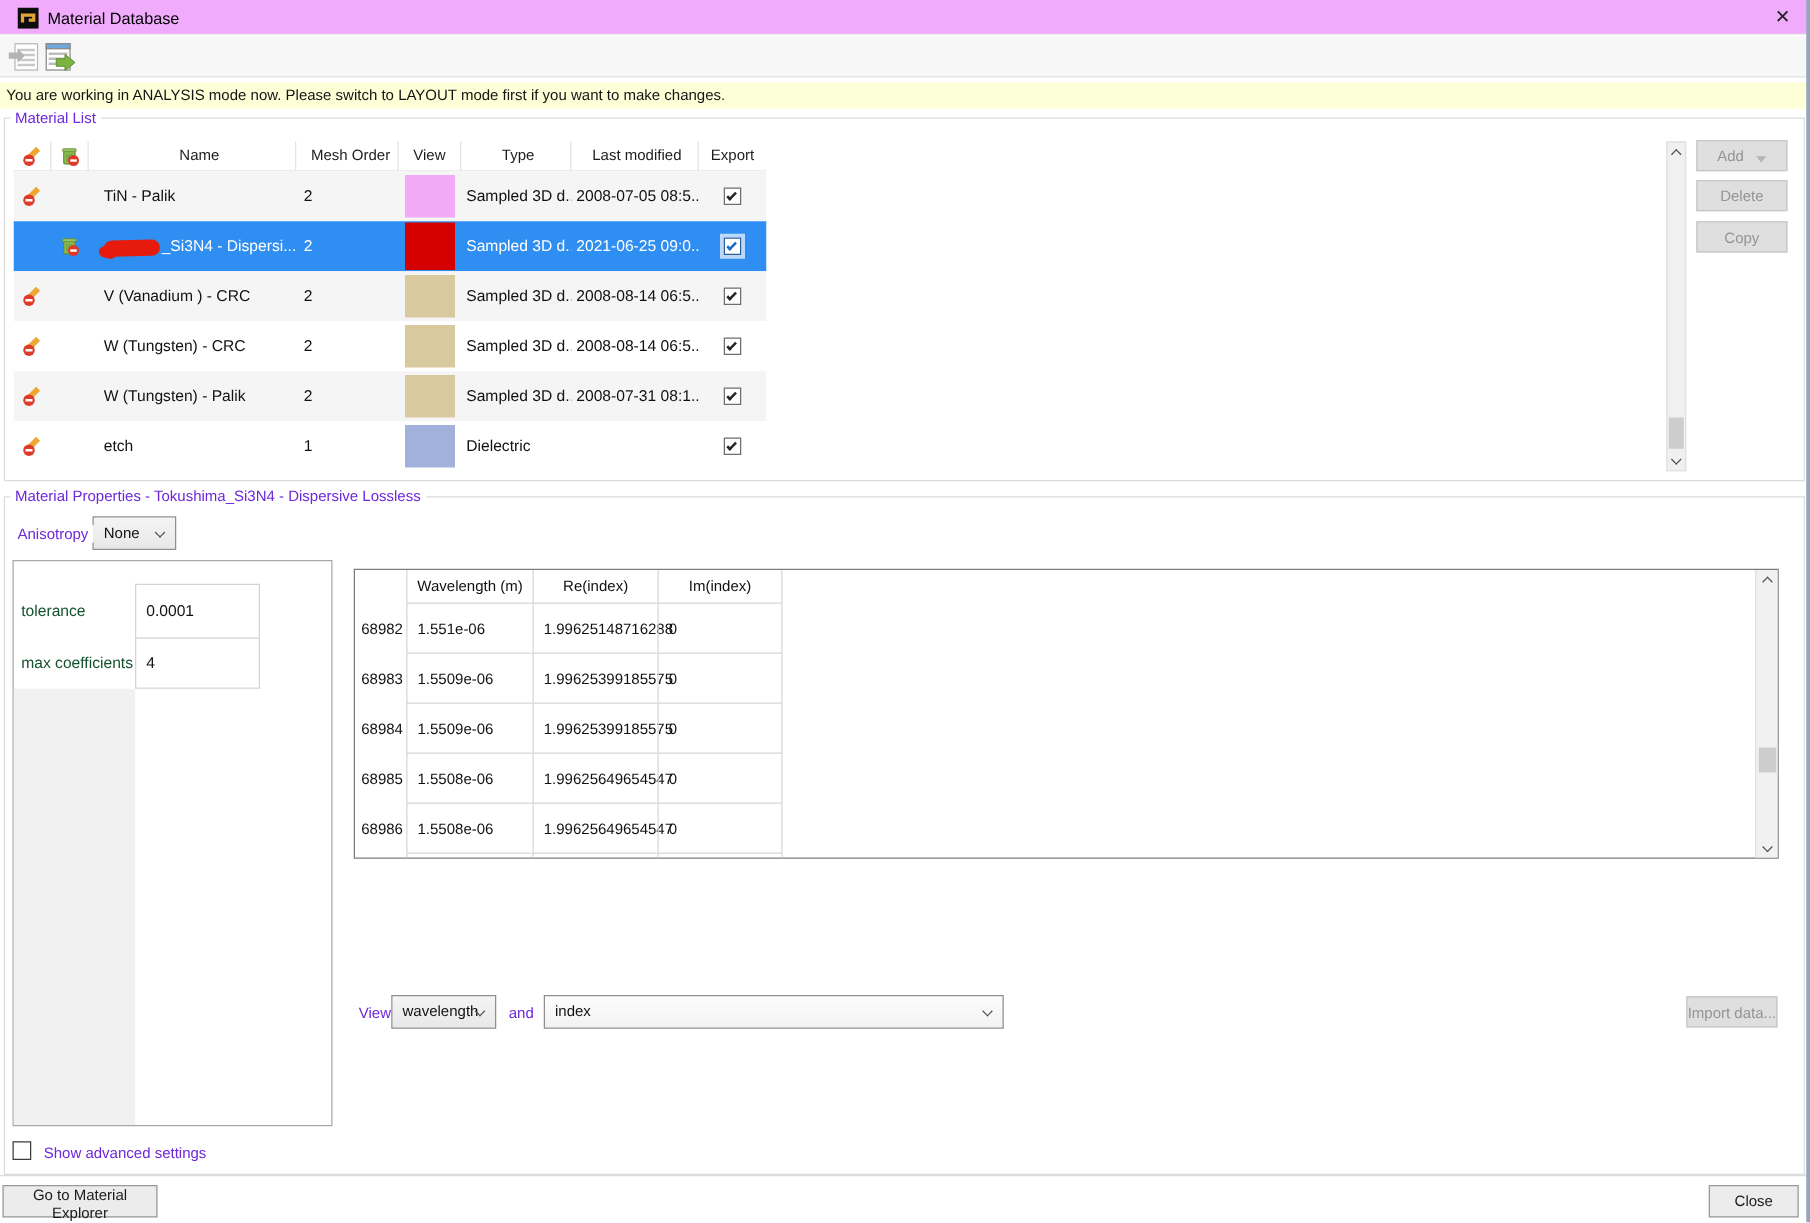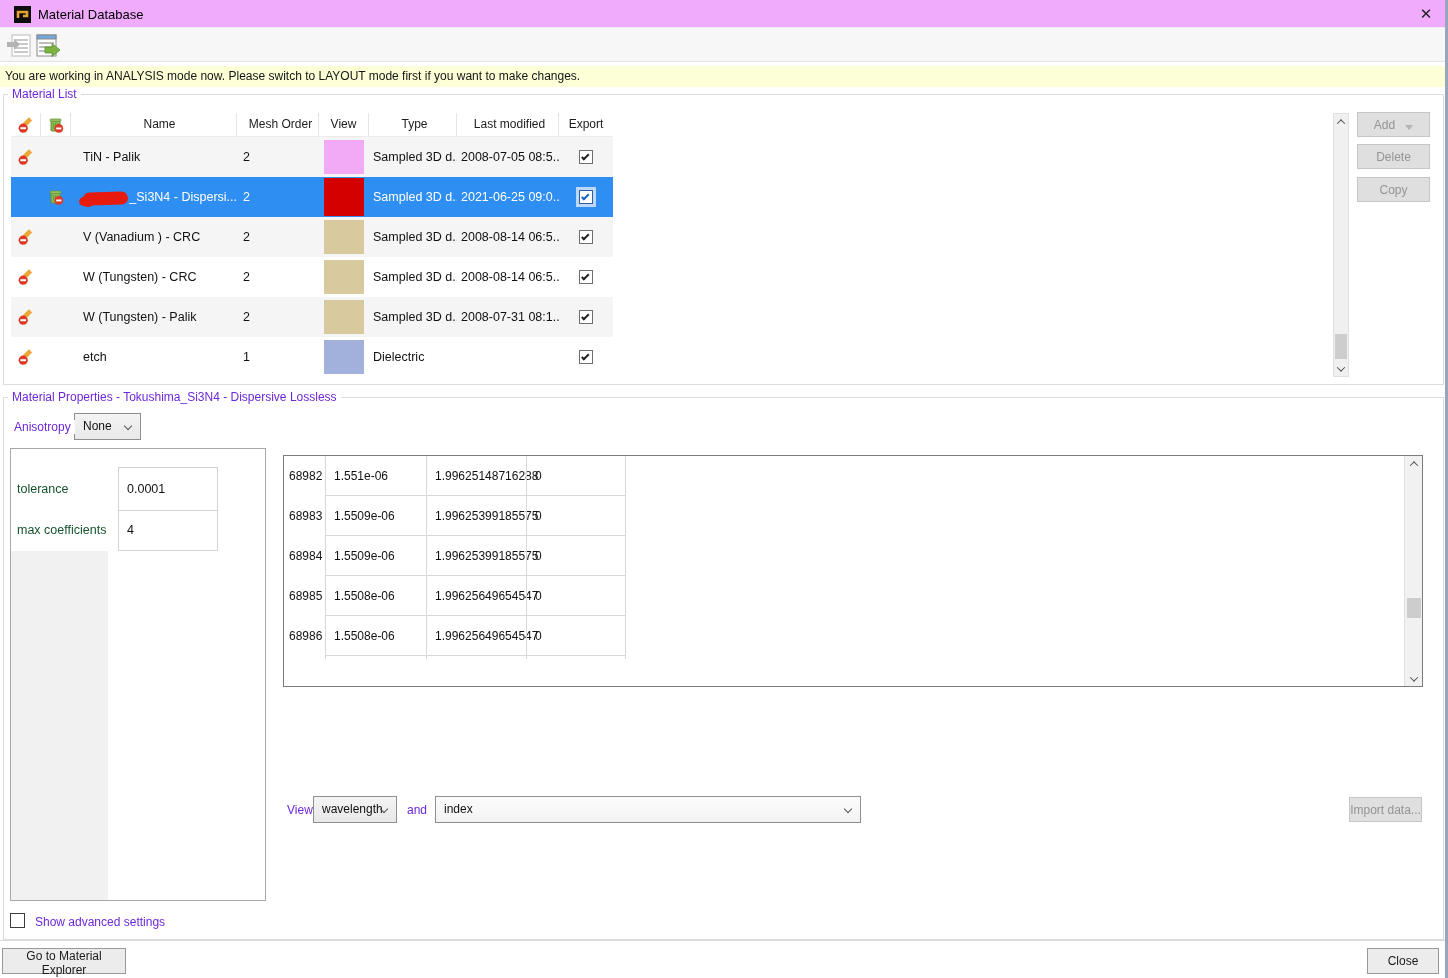--- a/index.html
+++ b/index.html
@@ -65,21 +65,21 @@
 
   
   .dropdown { position:absolute; background:linear-gradient(#f4f4f4,#e8e8e8); border:1px solid #8f8f8f; font-size:12px; line-height:25px; padding-left:8px; color:#111; }
   .dropdown.light { background:linear-gradient(#fdfdfd,#f2f2f2); }
   .dd-chev { position:absolute; right:9px; top:9px; width:6px; height:6px; border-right:1.5px solid #555; border-bottom:1.5px solid #555; transform:rotate(45deg); }
 
   
   .ppanel { position:absolute; left:10px; top:448px; width:256px; height:453px; border:1px solid #a8a8a8; background:#fff; }
   .ppanel .labelcol-bg { position:absolute; left:0; top:102px; width:97px; height:349px; background:#f1f1f1; }
   .ppanel .plabel { position:absolute; left:6px; font-size:12.5px; color:#14532d; }
-  .ppanel .pval { position:absolute; left:107px; width:100px; border:1px solid #d4d4d4; background:#fff; font-size:12.5px; padding-left:8px; }
+  .ppanel .pval { position:absolute; left:97px; width:100px; border:1px solid #d4d4d4; background:#fff; font-size:12.5px; padding-left:8px; }
 
   
   .dtable { position:absolute; left:283px; top:455px; width:1140px; height:232px; border:1px solid #7c7c7c; background:#fff; }
   .drow { display:flex; height:40px; }
   .dhead { display:flex; height:27px; }
   .d0 { width:41px; padding-left:5px; }
   .d1 { width:101px; } .d2 { width:100px; } .d3 { width:100px; }
   .dcell { height:100%; display:flex; align-items:center; font-size:12px; white-space:nowrap; overflow:visible; }
   .dhead .dcell { justify-content:center; font-size:12px; }
   .bl { border-left:1px solid #d8d8d8; } .bb { border-bottom:1px solid #d8d8d8; } .br { border-right:1px solid #d8d8d8; }
@@ -353,20 +353,26 @@
 
   <div class="ppanel">
     <div class="labelcol-bg"></div>
     <div class="plabel" style="top:18px; height:44px; line-height:44px;">tolerance</div>
     <div class="pval" style="top:18px; height:44px; line-height:42px;">0.0001</div>
     <div class="plabel" style="top:61px; height:41px; line-height:41px;">max coefficients</div>
     <div class="pval" style="top:61px; height:41px; line-height:39px;">4</div>
   </div>
 
   <div class="dtable">
+    <div class="dhead">
+      <div class="dcell d0"></div>
+      <div class="dcell d1 bl bb">Wavelength (m)</div>
+      <div class="dcell d2 bl bb">Re(index)</div>
+      <div class="dcell d3 bl bb br">Im(index)</div>
+    </div>
     <div class="drow">
       <div class="dcell d0">68982</div>
       <div class="dcell d1 dval bl bb">1.551e-06</div>
       <div class="dcell d2 dval bl bb">1.99625148716288</div>
       <div class="dcell d3 dval bl bb br">0</div>
     </div>
     <div class="drow">
       <div class="dcell d0">68983</div>
       <div class="dcell d1 dval bl bb">1.5509e-06</div>
       <div class="dcell d2 dval bl bb">1.99625399185575</div>
@@ -406,21 +412,21 @@
       <div class="sb-thumb" style="top:142px; width:14px; left:2px; height:20px;"></div>
     </div>
   </div>
 
   <div class="group-label" style="left:283px; top:803px; background:transparent;">View</div>
   <div class="dropdown" style="left:313px; top:796px; width:84px; height:27px;">
     <span>wavelength</span>
     <span class="dd-chev"></span>
   </div>
   <div class="group-label" style="left:403px; top:803px; background:transparent;">and</div>
-  <div class="dropdown light" style="left:435px; top:796px; width:426px; height:27px;">
+  <div class="dropdown light" style="left:435px; top:796px; width:368px; height:27px;">
     <span>index</span>
     <span class="dd-chev"></span>
   </div>
   <button class="btn disabled" style="left:1349px; top:797px; width:73px; height:25px;">Import data...</button>
 
   <span class="sq-cb" style="left:10px; top:913px;"></span>
   <div class="group-label" style="left:31px; top:915px; background:transparent;">Show advanced settings</div>
 
   <div class="sep"></div>
   <button class="btn" style="left:2px; top:948px; width:124px; height:26px;">Go to Material Explorer</button>

